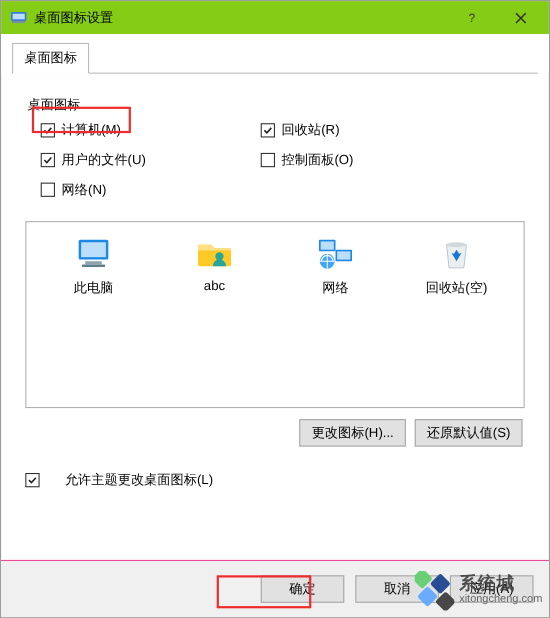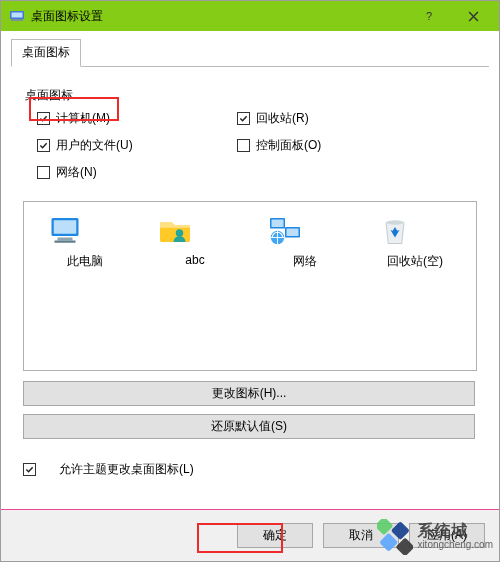--- a/index.html
+++ b/index.html
@@ -22,25 +22,25 @@
   .group-label { font-size:12px; margin:10px 0 6px 2px; }
   .checkgrid { display:grid; grid-template-columns: 200px 200px; row-gap:10px; column-gap:0; padding-left:14px; }
   .chk { display:flex; align-items:center; gap:6px; font-size:12px;}
   .cbox { width:13px; height:13px; border:1px solid #333; display:inline-flex; align-items:center; justify-content:center; background:#fff;}
   .cbox .tick { width:9px; height:9px; display:none;}
   .cbox.checked .tick { display:block; }
   .highlight-red { position:absolute; border:2px solid #ee2b2b; pointer-events:none; }
 
   .iconbox { margin:20px 0 0 0; border:1px solid #b0b0b0; height:170px; padding:10px 6px; background:#fff;}
   .iconrow { display:flex; justify-content:space-around; align-items:flex-start; }
-  .ico { width:76px; display:flex; flex-direction:column; font-size:12px;}
+  .ico { width:76px; display:flex; flex-direction:column; align-items:center; font-size:12px;}
   .ico-lbl { margin-top:5px; text-align:center; }
   .icon-svg { width:36px; height:36px; display:block; }
 
-  .btnrow { display:flex; justify-content:flex-end; gap:8px; margin-top:10px; padding-right:2px;flex-direction:column;}
+  .btnrow { display:flex; justify-content:flex-end; gap:8px; margin-top:10px; padding-right:2px;}
   .winbtn { min-width:96px; padding:3px 10px; border:1px solid #a7a7a7; background:#e1e1e1; font-size:12px; text-align:center;}
 
   .allow { margin-top:22px; display:flex; align-items:center; gap:23px; font-size:12px;}
 
   .footer { position:absolute; left:0; right:0; bottom:0; height:52px; background:#f0f0f0; border-top:1px solid #ec4899; display:flex; align-items:center; justify-content:flex-end; padding:0 14px; gap:10px;}
   .footer .winbtn { min-width:76px;}
 
   
   .watermark { position:absolute; right:6px; bottom:6px; display:flex; align-items:center; gap:4px; opacity:0.92; pointer-events:none;}
   .watermark .logo { width:36px; height:36px; }

